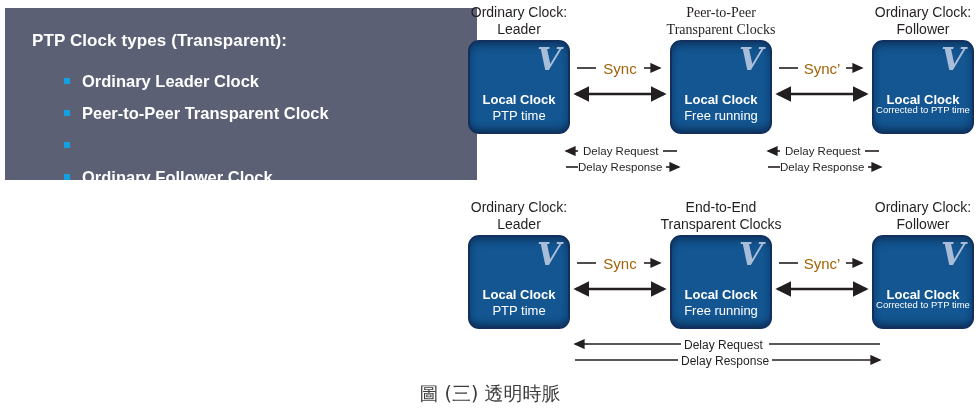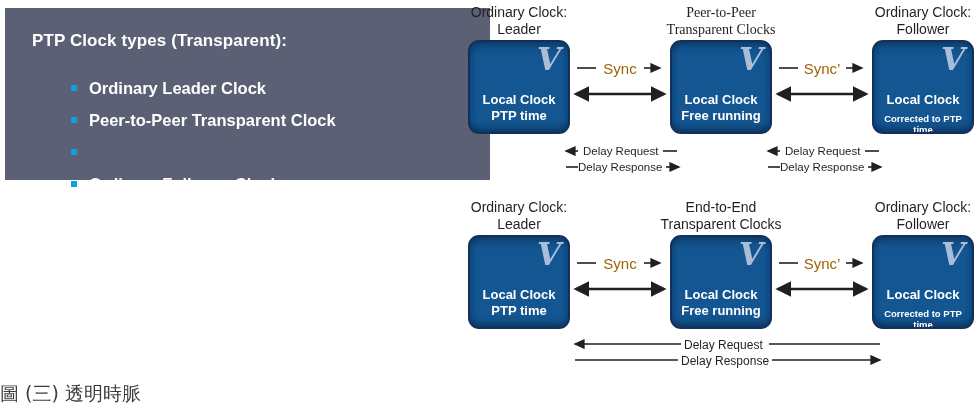--- a/index.html
+++ b/index.html
@@ -8,30 +8,29 @@
     background:#ffffff;
     font-family:"Liberation Sans","DejaVu Sans",sans-serif;
     position:relative;overflow:hidden;
     -webkit-font-smoothing:antialiased;
   }
 
   
   #info-panel{
     position:absolute;left:5px;top:8px;width:472px;height:172px;
     background:#5b6074;
-    padding-left:13px;
   }
   #info-title{
     position:absolute;left:27px;top:23px;
     font-size:17px;font-weight:bold;color:#ffffff;
     letter-spacing:.1px;white-space:nowrap;
   }
   #clock-type-list{
     position:absolute;left:46px;top:52px;
-    list-style:none;margin:12px;padding:0;
+    list-style:none;margin:5px;padding:0;
   }
   #clock-type-list li{
     position:relative;height:32px;line-height:32px;
     padding-left:26px;
     font-size:16.5px;font-weight:bold;color:#ffffff;
     white-space:nowrap;
   }
   #clock-type-list li .bullet{
     position:absolute;left:8px;top:13px;
     width:6px;height:6px;background:#14a0e0;
@@ -61,40 +60,40 @@
     font-size:31px;font-weight:bold;font-style:italic;
     color:#a9bcd8;line-height:1;
     letter-spacing:-1px;
   }
   .clockbox .bx-l1{
     position:absolute;left:0;right:0;top:50px;
     text-align:center;font-size:13px;font-weight:bold;color:#ffffff;
   }
   .clockbox .bx-l2{
     position:absolute;left:0;right:0;top:66px;
-    text-align:center;font-size:13px;font-weight:bold;color:#ffffff;
-  }
-  .clockbox .bx-l2.small{font-size:9.5px;top:71px;}
+    text-align:center;font-size:13px;font-weight:normal;color:#ffffff;
+  }
+  .clockbox .bx-l2.small{font-size:9.5px;top:62px;}
 
   
   .synclbl{
     position:absolute;font-size:15px;color:#a16207;
     white-space:nowrap;text-align:center;
   }
 
   .dlabel{
     position:absolute;font-size:12px;color:#231f20;white-space:nowrap;
   }
   .dlabel.sm{font-size:11.5px;}
 
   svg.ov{position:absolute;left:0;top:0;width:980px;height:420px;pointer-events:none;}
 
   
   #caption{
-    position:absolute;left:0;top:381px;width:980px;text-align:left;
+    position:absolute;left:0;top:381px;width:980px;text-align:center;
     font-size:19px;color:#3c3c3c;
     font-family:"DejaVu Sans","Liberation Sans",sans-serif;
   }
 </style>
 </head>
 <body>
 
 <div id="info-panel">
   <div id="info-title">PTP Clock types (Transparent):</div>
   <ul id="clock-type-list">

